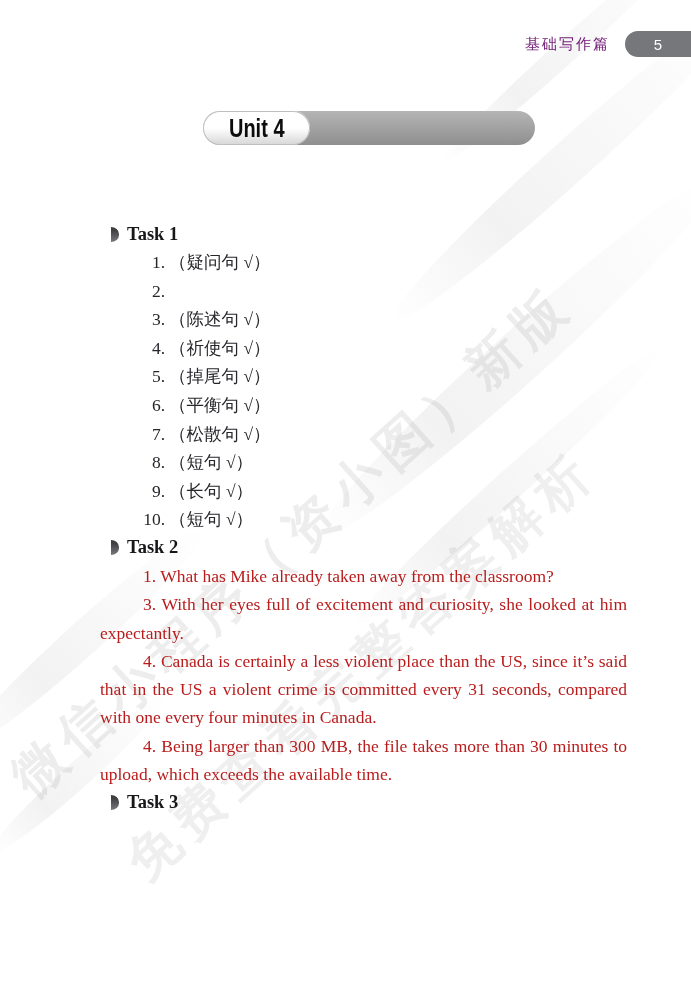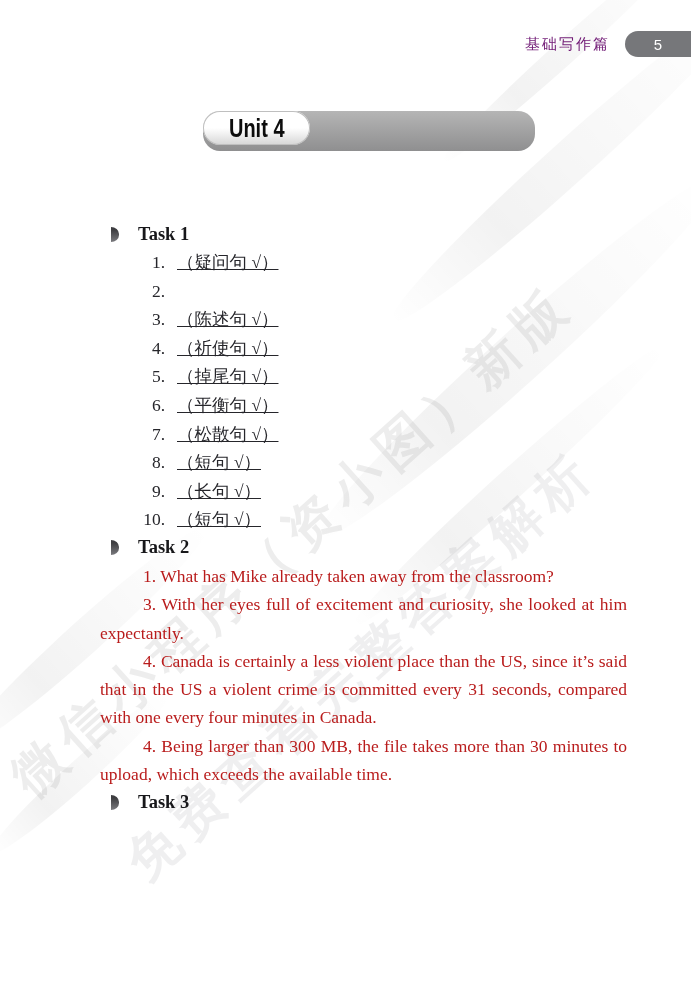--- a/index.html
+++ b/index.html
@@ -35,21 +35,21 @@
     letter-spacing:2px;margin-right:15px;
   }
   .page-badge{
     width:66px;height:26px;background:#76777a;border-radius:14px 0 0 14px;
     color:#fff;font-family:"Liberation Sans",sans-serif;font-size:15px;
     display:flex;align-items:center;justify-content:center;
   }
 
   
   .unit-banner{
-    position:absolute;top:111px;left:203px;width:332px;height:40px;
+    position:absolute;top:111px;left:203px;width:332px;height:34px;
     background:linear-gradient(180deg,#b5b5b5,#8f8f90);border-radius:17px;
   }
   .unit-pill{
     position:absolute;left:0;top:0;width:107px;height:34px;
     background:linear-gradient(180deg,#ffffff 50%,#d6d6d6 100%);
     border-radius:17px;box-shadow:inset 0 0 0 1px #bfbfbf;
     display:flex;align-items:center;justify-content:center;
   }
   .unit-pill-text{
     font-family:"Liberation Sans",sans-serif;font-weight:bold;font-size:25px;
@@ -70,30 +70,30 @@
   .section-title{
     display:inline-block;transform:scaleX(0.86);font-weight:bold;
     font-size:22px;color:#121212;letter-spacing:0;vertical-align:middle;
   }
   .section-dash{color:#8f8f8f;font-size:20px;margin:0 6px;vertical-align:middle;}
 
   
   .content{position:absolute;top:220px;left:100px;width:527px;font-size:17.5px;}
   .task-heading{
     display:flex;align-items:center;height:28px;padding-left:11px;
-    font-weight:bold;font-size:18.5px;color:#17171a;gap:11px;
+    font-weight:bold;font-size:18.5px;color:#17171a;
   }
   .task-bullet{
     width:8px;height:15px;margin-right:8px;flex-shrink:0;
     background:linear-gradient(180deg,#3e3e41 20%,#7a7a7e);
     border-radius:0 9px 9px 0 / 0 8px 8px 0;
   }
   .t1-item{display:flex;line-height:28.6px;padding-left:25px;}
   .t1-num{width:40px;text-align:right;flex-shrink:0;}
-  .t1-text{margin-left:12px;text-decoration:underline;}
+  .t1-text{margin-left:4px;}
   .para{
     margin:0;line-height:28.3px;text-align:justify;text-indent:43px;
     color:#b91c1c;
   }
 </style>
 </head>
 <body>
 
 <div class="page">
 

